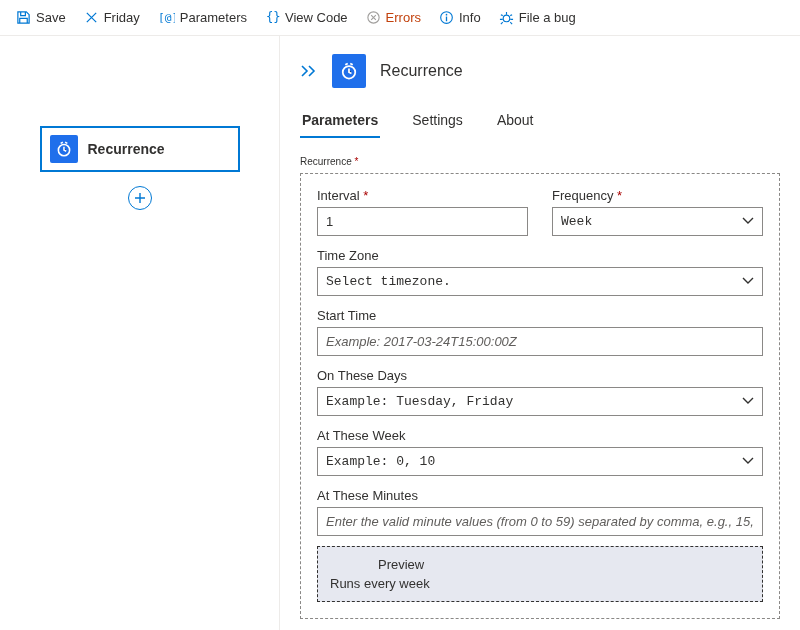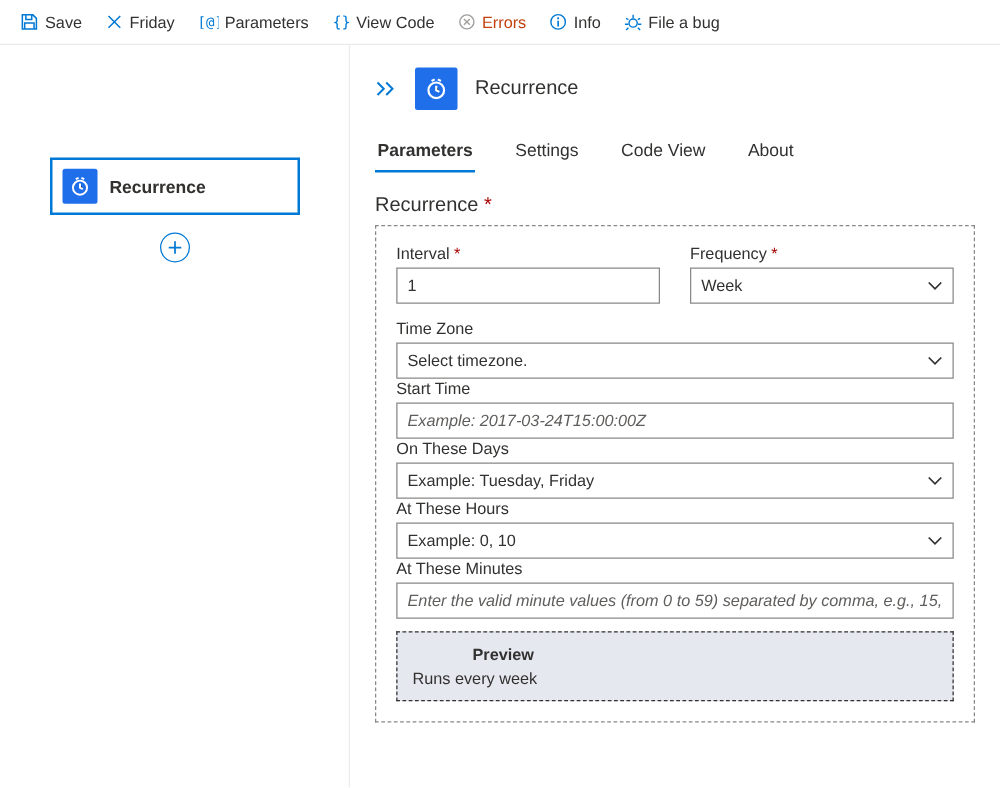--- a/index.html
+++ b/index.html
@@ -106,21 +106,21 @@
       padding: 6px 2px 8px;
       font-size: 14px;
       cursor: pointer;
       color: #323130;
     }
     .tab.active {
       font-weight: 600;
       border-bottom: 2px solid #0078d4;
     }
     
-    .sec-label { font-size: 16px; margin-bottom: 6px; }
+    .sec-label { font-size: 10px; margin-bottom: 6px; }
     .req { color: #a80000; }
     .form-box {
       border: 1px dashed #8a8886;
       padding: 14px 16px 16px;
     }
     .row2 {
       display: flex;
       gap: 24px;
       margin-bottom: 12px;
     }
@@ -134,32 +134,33 @@
       padding: 6px 8px;
       background: #fff;
       color: #323130;
     }
     .ctrl::placeholder { color: #605e5c; font-style: italic; }
     .sel {
       display: flex;
       justify-content: space-between;
       align-items: flex-end;
       cursor: pointer;
+      font-family: Liberation Mono, monospace;
     }
     .sel-text { color: #323130; }
     .sel-text.placeholder {}
     .chev { color: #323130; }
-    .fgroup { margin-bottom: 0; }
+    .fgroup { margin-bottom: 12px; }
     .preview {
       border: 1px dashed #323130;
       background: #e6e8f0;
       padding: 10px 12px;
       margin-top: 4px;
     }
-    .pv-title { font-weight: 700; margin-bottom: 4px; padding-left: 48px; }
+    .pv-title { font-weight: 400; margin-bottom: 4px; padding-left: 48px; }
   </style>
 </head>
 <body>
 
 <div class="toolbar">
   <div class="tb-item">
     <span class="tb-icon">
       <svg width="15" height="15" viewBox="0 0 16 16">
           <path fill="none" stroke="currentColor" stroke-width="1.3" d="M2 2h9l3 3v9H2zM5 2v4h5V2M4 14v-5h8v5"></path>
         </svg>
@@ -250,21 +251,20 @@
             <circle cx="8" cy="9" r="5" fill="none" stroke="white" stroke-width="1.4"></circle>
             <path stroke="white" stroke-width="1.4" d="M8 6v3l2 1M5 3l2-1M11 3l-2-1"></path>
           </svg>
       </div>
       <span class="hdr-title">Recurrence</span>
     </div>
 
     <div class="tabs">
       <div class="tab active">Parameters</div>
       <div class="tab">Settings</div>
-      <div class="tab">Code View</div>
       <div class="tab">About</div>
     </div>
 
     <div class="sec-label">
       <span>Recurrence</span> <span class="req">*</span>
     </div>
 
     <div class="form-box">
       <div class="row2">
         <div class="col">
@@ -305,21 +305,21 @@
         <label class="fld-label">On These Days</label>
         <div class="sel">
           <span class="sel-text placeholder">Example: Tuesday, Friday</span>
           <span class="chev"><svg width="12" height="8" viewBox="0 0 12 8">
                 <path fill="none" stroke="currentColor" stroke-width="1.4" d="M1 1l5 5 5-5"></path>
               </svg></span>
         </div>
       </div>
 
       <div class="fgroup">
-        <label class="fld-label">At These Hours</label>
+        <label class="fld-label">At These Week</label>
         <div class="sel">
           <span class="sel-text placeholder">Example: 0, 10</span>
           <span class="chev"><svg width="12" height="8" viewBox="0 0 12 8">
                 <path fill="none" stroke="currentColor" stroke-width="1.4" d="M1 1l5 5 5-5"></path>
               </svg></span>
         </div>
       </div>
 
       <div class="fgroup" style="margin-bottom:10px;">
         <label class="fld-label">At These Minutes</label>

